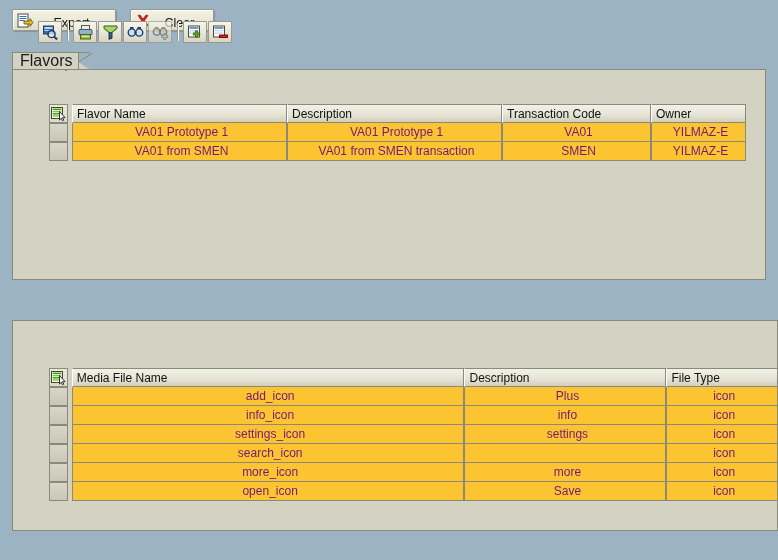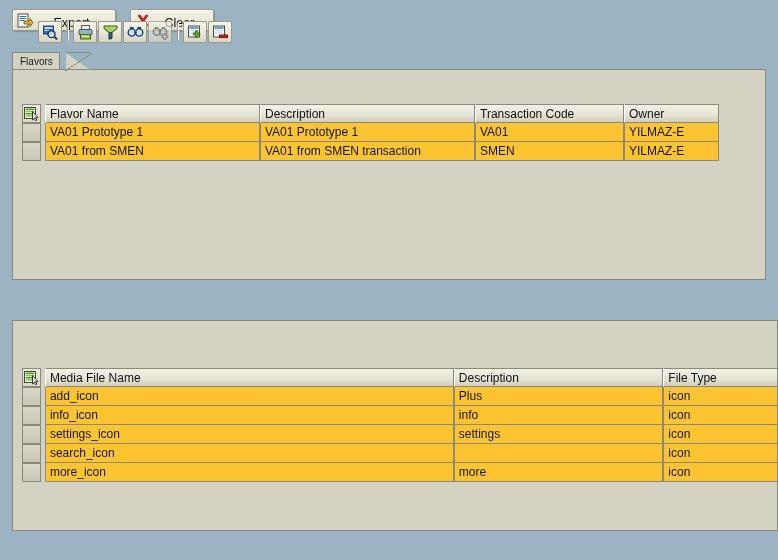--- a/index.html
+++ b/index.html
@@ -67,21 +67,21 @@
     position: absolute;
     left: 0; top: 0;
     height: 17px;
     background: #d4d2c3;
     border: 1px solid #8a8a7c;
     border-bottom: none;
     box-sizing: border-box;
     display: flex;
     align-items: center;
     padding: 0 6px 0 7px;
-    font-size: 10px;
+    font-size: 16px;
     color: #1a1a1a;
     cursor: pointer;
     z-index: 3;
   }
   .tab-slant {
     position: absolute;
     top: 0;
     height: 17px;
     width: 24px;
     background: #d4d2c3;
@@ -145,20 +145,21 @@
     border-right: 1px solid #ffffff;
   }
 
   
   .grid {
     position: absolute;
     border-collapse: separate;
     border-spacing: 0;
     table-layout: fixed;
     font-size: 12px;
+    margin-left: 27px;
   }
   #flavors-grid { left: 22px; top: 104px; }
   #media-grid   { left: 22px; top: 368px; }
 
   .grid th, .grid td {
     padding: 0;
     margin: 0;
     height: 19px;
     box-sizing: border-box;
     overflow: hidden;
@@ -173,22 +174,23 @@
     font-size: 12px;
     padding-left: 4px;
     color: #111;
     cursor: pointer;
   }
   .grid td.cell {
     background: #fdc432;
     border: 1px solid #8a8a7c;
     border-top: none;
     padding-left: 4px;
-    color: #0f172a;
+    color: #701a75;
     cursor: default;
+    text-align: center;
   }
   .grid td.selcol, .grid th.selcol {
     background: linear-gradient(to bottom, #d8d6c7 0%, #c9c7b6 100%);
     border: 1px solid #8a8a7c;
     width: 19px;
     cursor: pointer;
   }
   .grid th.selcol {
     background: linear-gradient(to bottom, #eceadd 0%, #dbd9c9 100%);
     padding: 0;
@@ -474,14 +476,21 @@
         <td class="cell"></td>
         <td class="cell">icon</td>
       </tr>
       <tr>
         <td class="selcol"></td>
         <td class="gap"></td>
         <td class="cell">more_icon</td>
         <td class="cell">more</td>
         <td class="cell">icon</td>
       </tr>
+      <tr>
+        <td class="selcol"></td>
+        <td class="gap"></td>
+        <td class="cell">open_icon</td>
+        <td class="cell">Save</td>
+        <td class="cell">icon</td>
+      </tr>
     </tbody>
   </table>
 
 </body></html>

